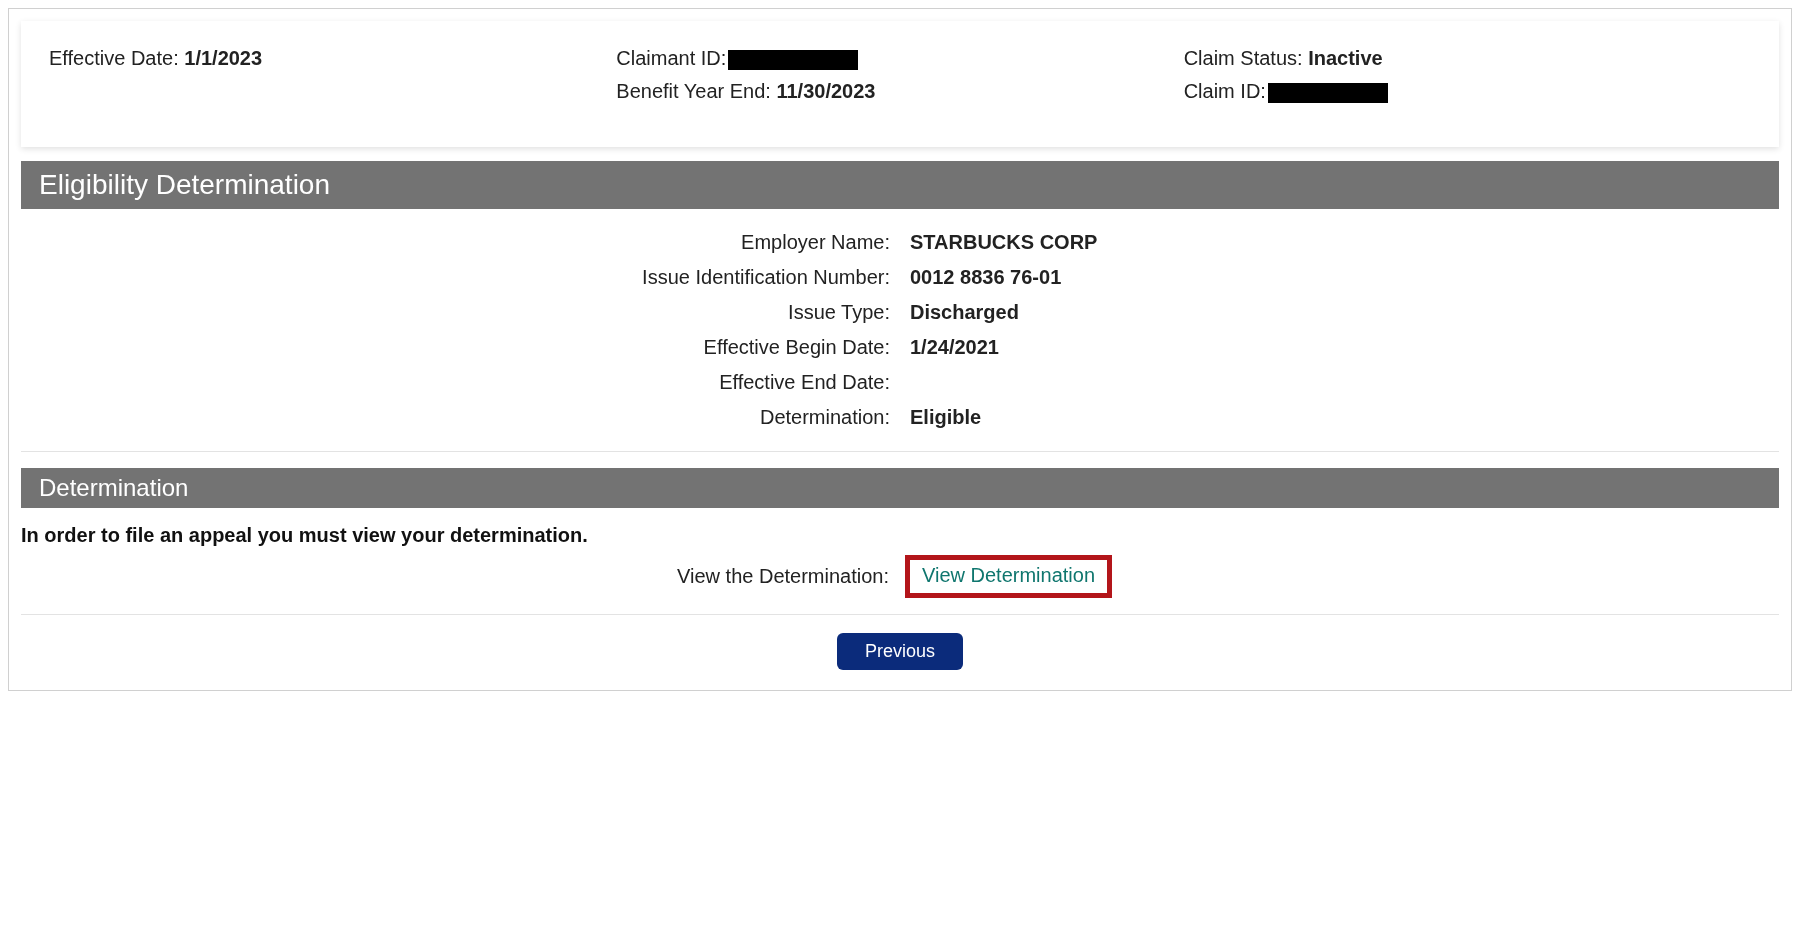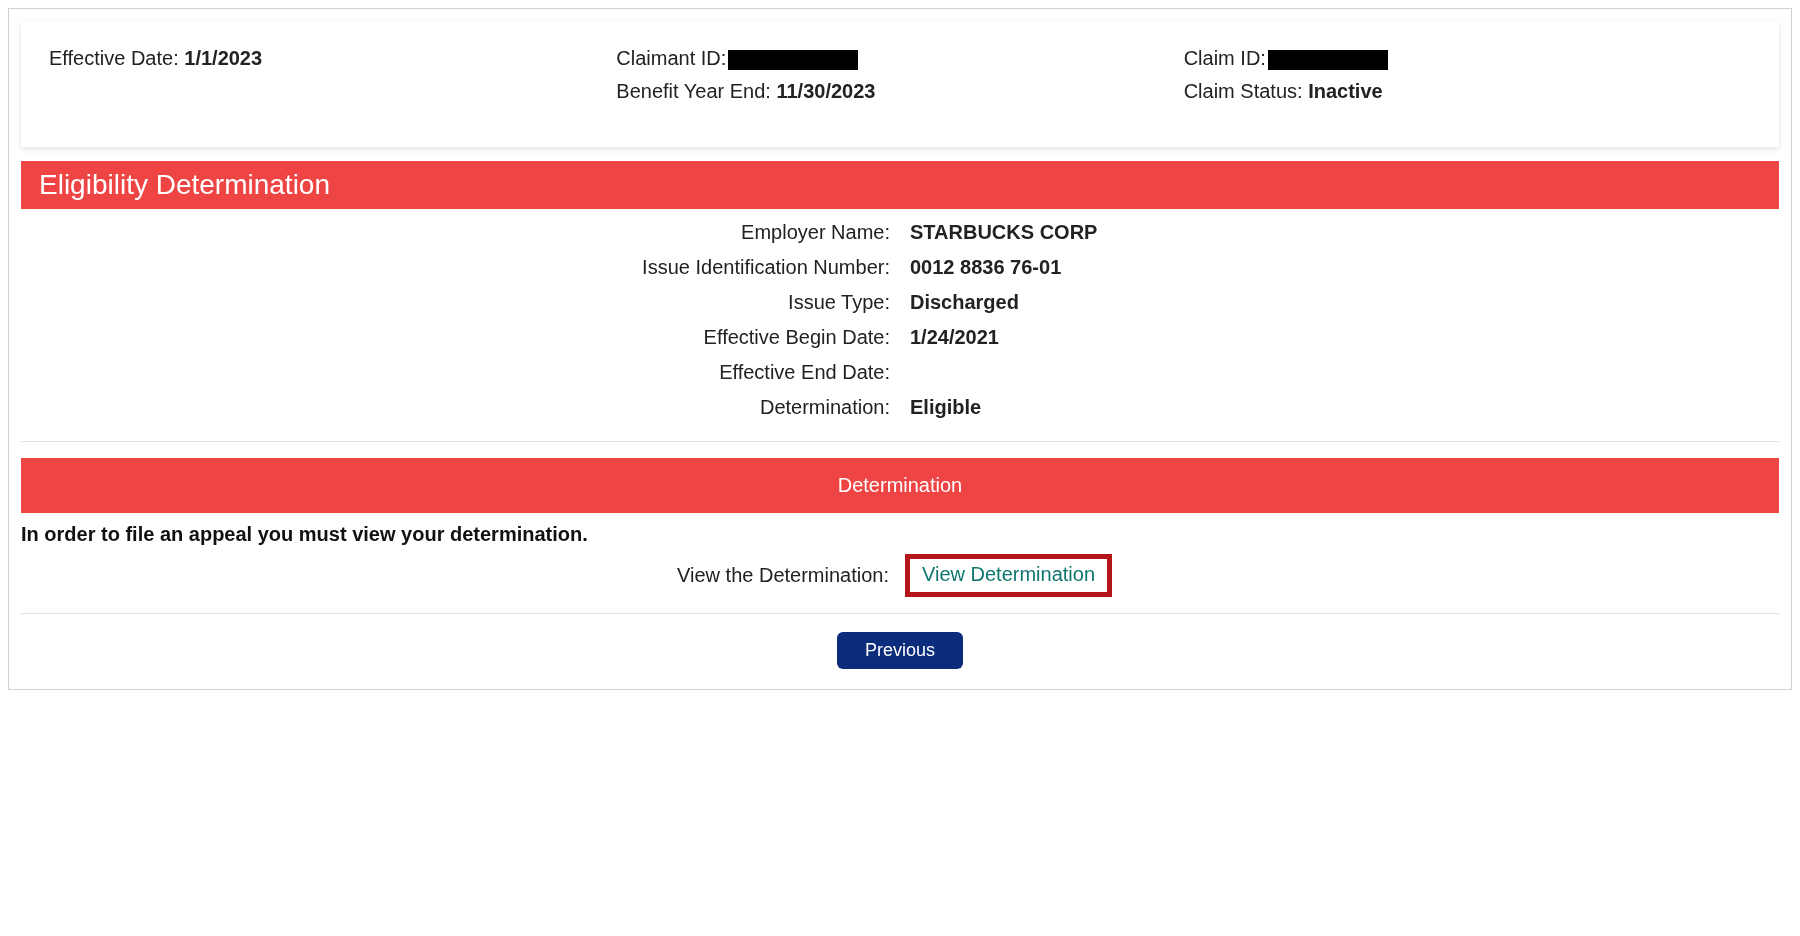--- a/index.html
+++ b/index.html
@@ -49,31 +49,30 @@
     }
     .redacted-box.a {
       width: 130px;
       height: 20px;
     }
     .redacted-box.b {
       width: 120px;
       height: 20px;
     }
     .section-header {
-      background: #ef4444;
+      background: #737373;
       color: #ffffff;
       font-size: 28px;
       font-weight: normal;
       padding: 8px 18px;
-      margin-bottom: 6px;
+      margin-bottom: 16px;
     }
     .section-header.sub {
-      font-size: 20px;
-      padding: 16px 18px;
-      text-align: center;
+      font-size: 24px;
+      padding: 6px 18px;
     }
     .details-table {
       width: 100%;
       border-collapse: collapse;
       margin-bottom: 16px;
       font-size: 20px;
       color: #222;
     }
     .details-table td {
       padding: 6px 6px;
@@ -156,24 +155,24 @@
       <div class="claim-col">
         <div class="line">
           <span class="label">Claimant ID:</span><span class="redacted-box a"></span>
         </div>
         <div class="line">
           <span class="label">Benefit Year End: </span><span class="value">11/30/2023</span>
         </div>
       </div>
       <div class="claim-col">
         <div class="line">
+          <span class="label">Claim Status: </span><span class="value">Inactive</span>
+        </div>
+        <div class="line">
           <span class="label">Claim ID:</span><span class="redacted-box b"></span>
-        </div>
-        <div class="line">
-          <span class="label">Claim Status: </span><span class="value">Inactive</span>
         </div>
       </div>
     </div>
   </div>
 
   <div class="section-header">Eligibility Determination</div>
 
   <table class="details-table">
     <tbody>
         <tr>

